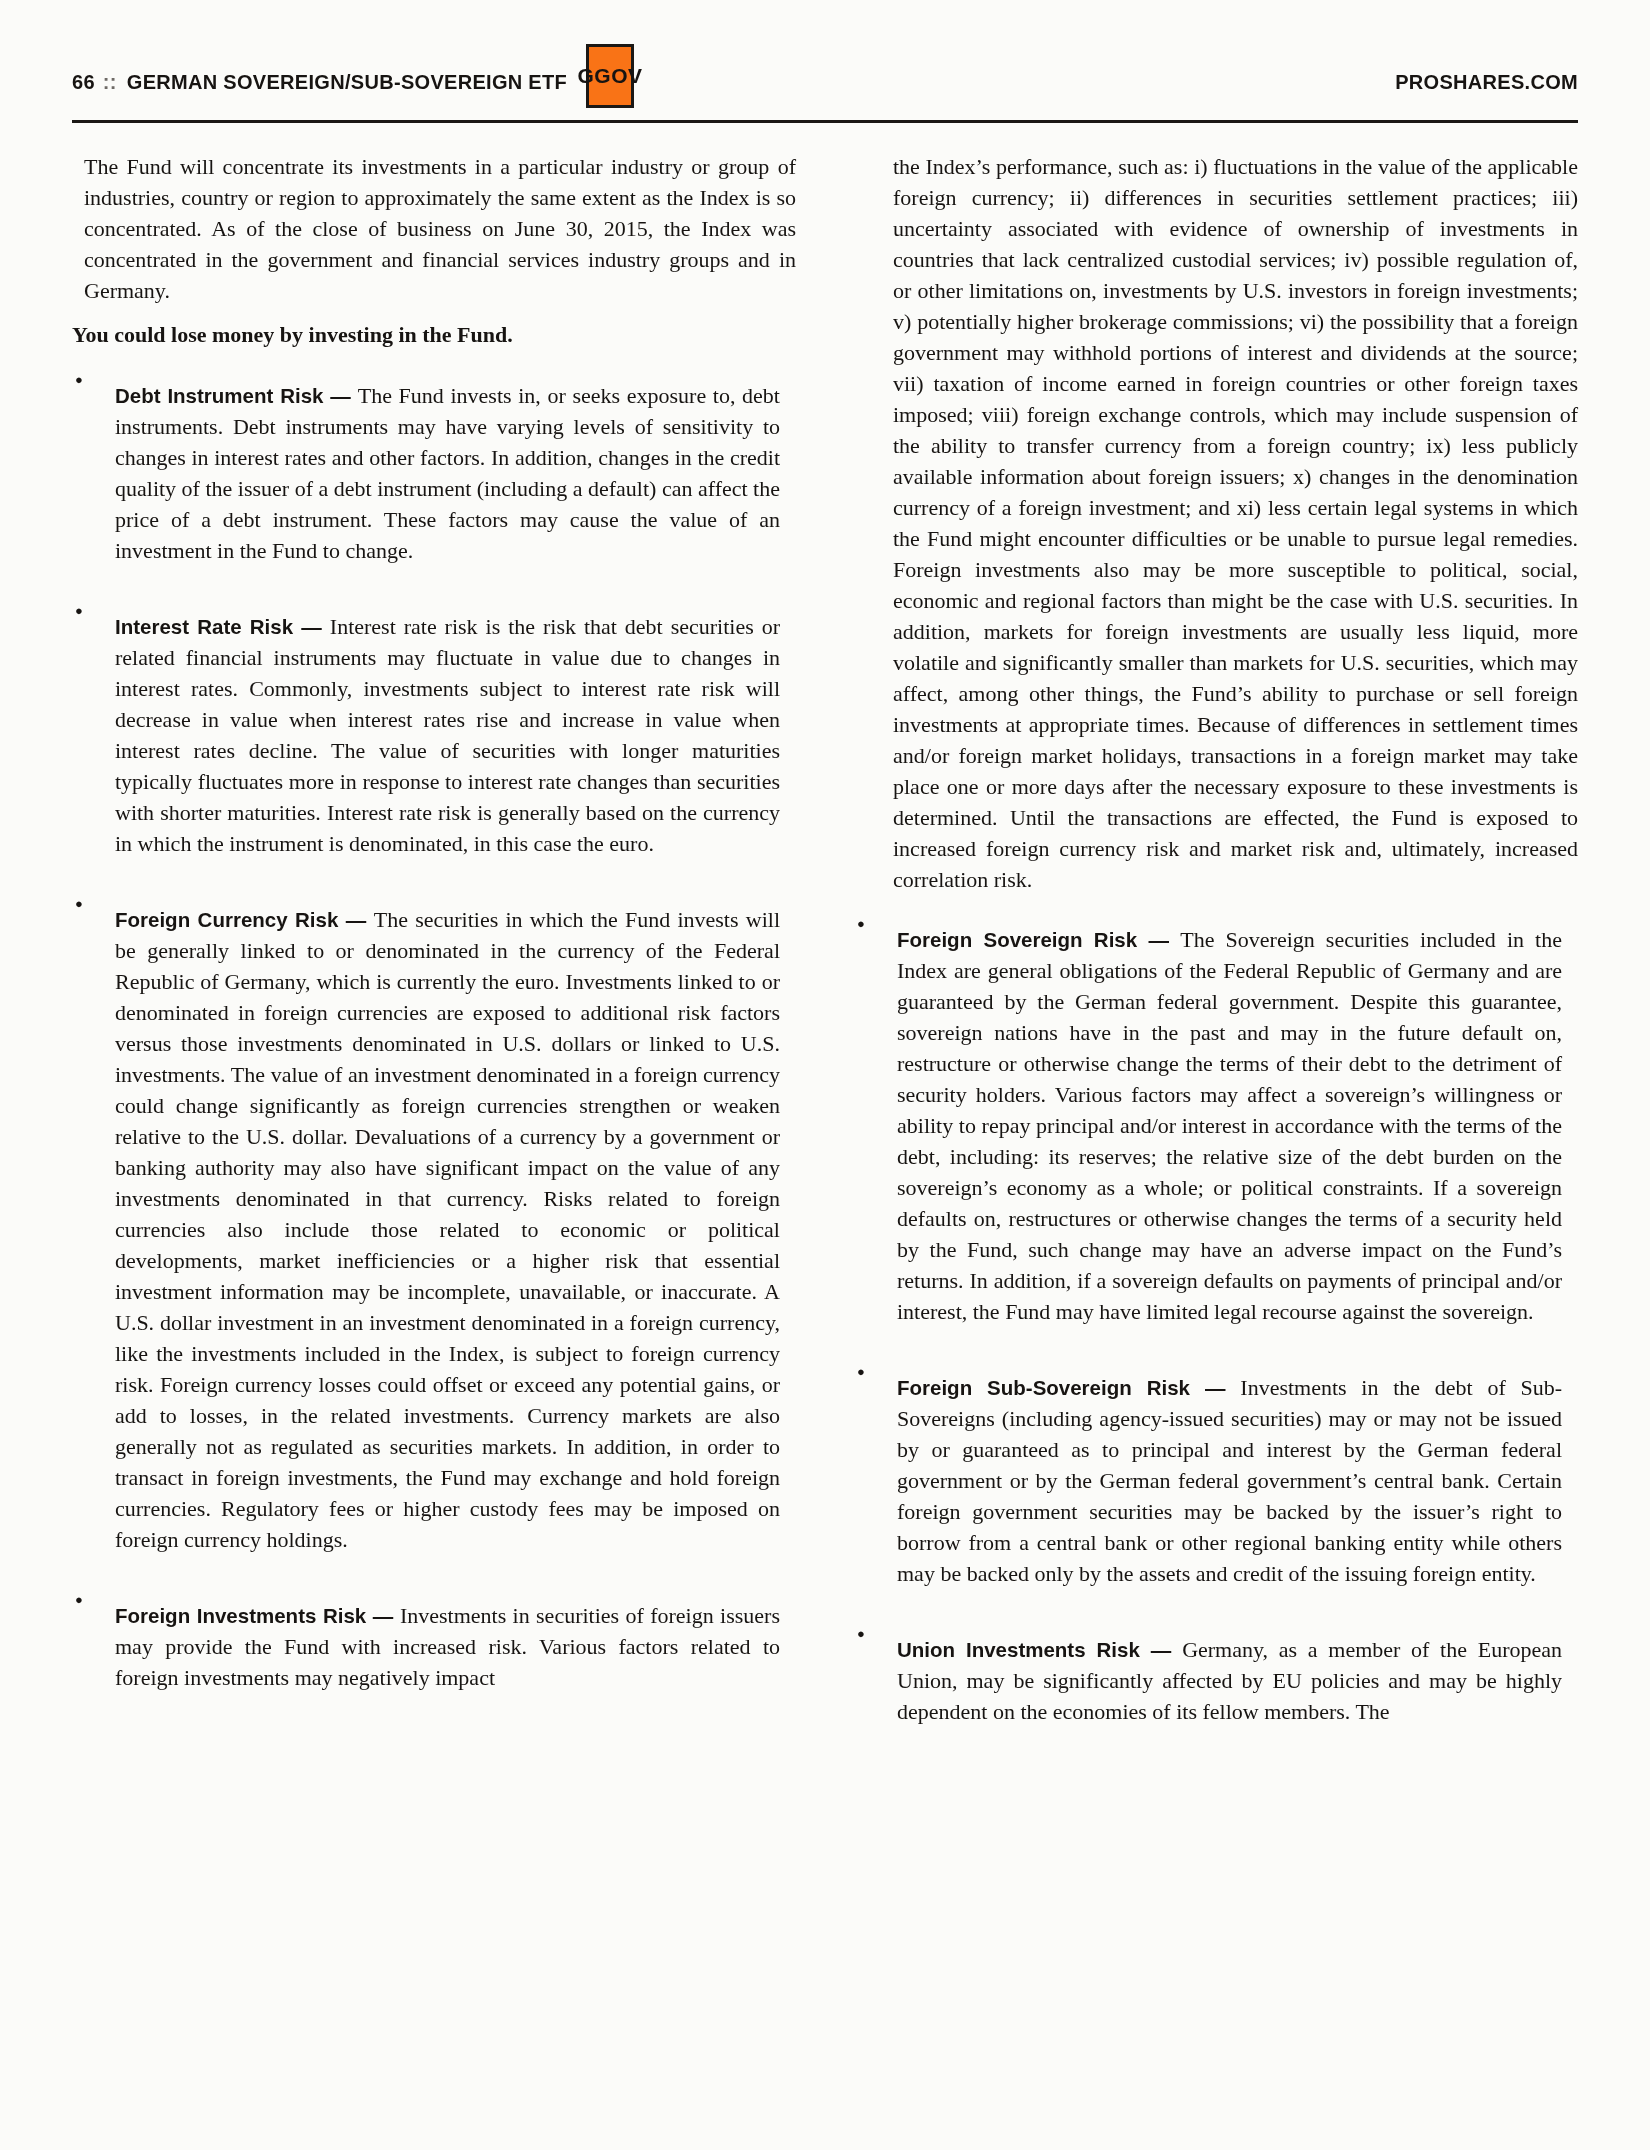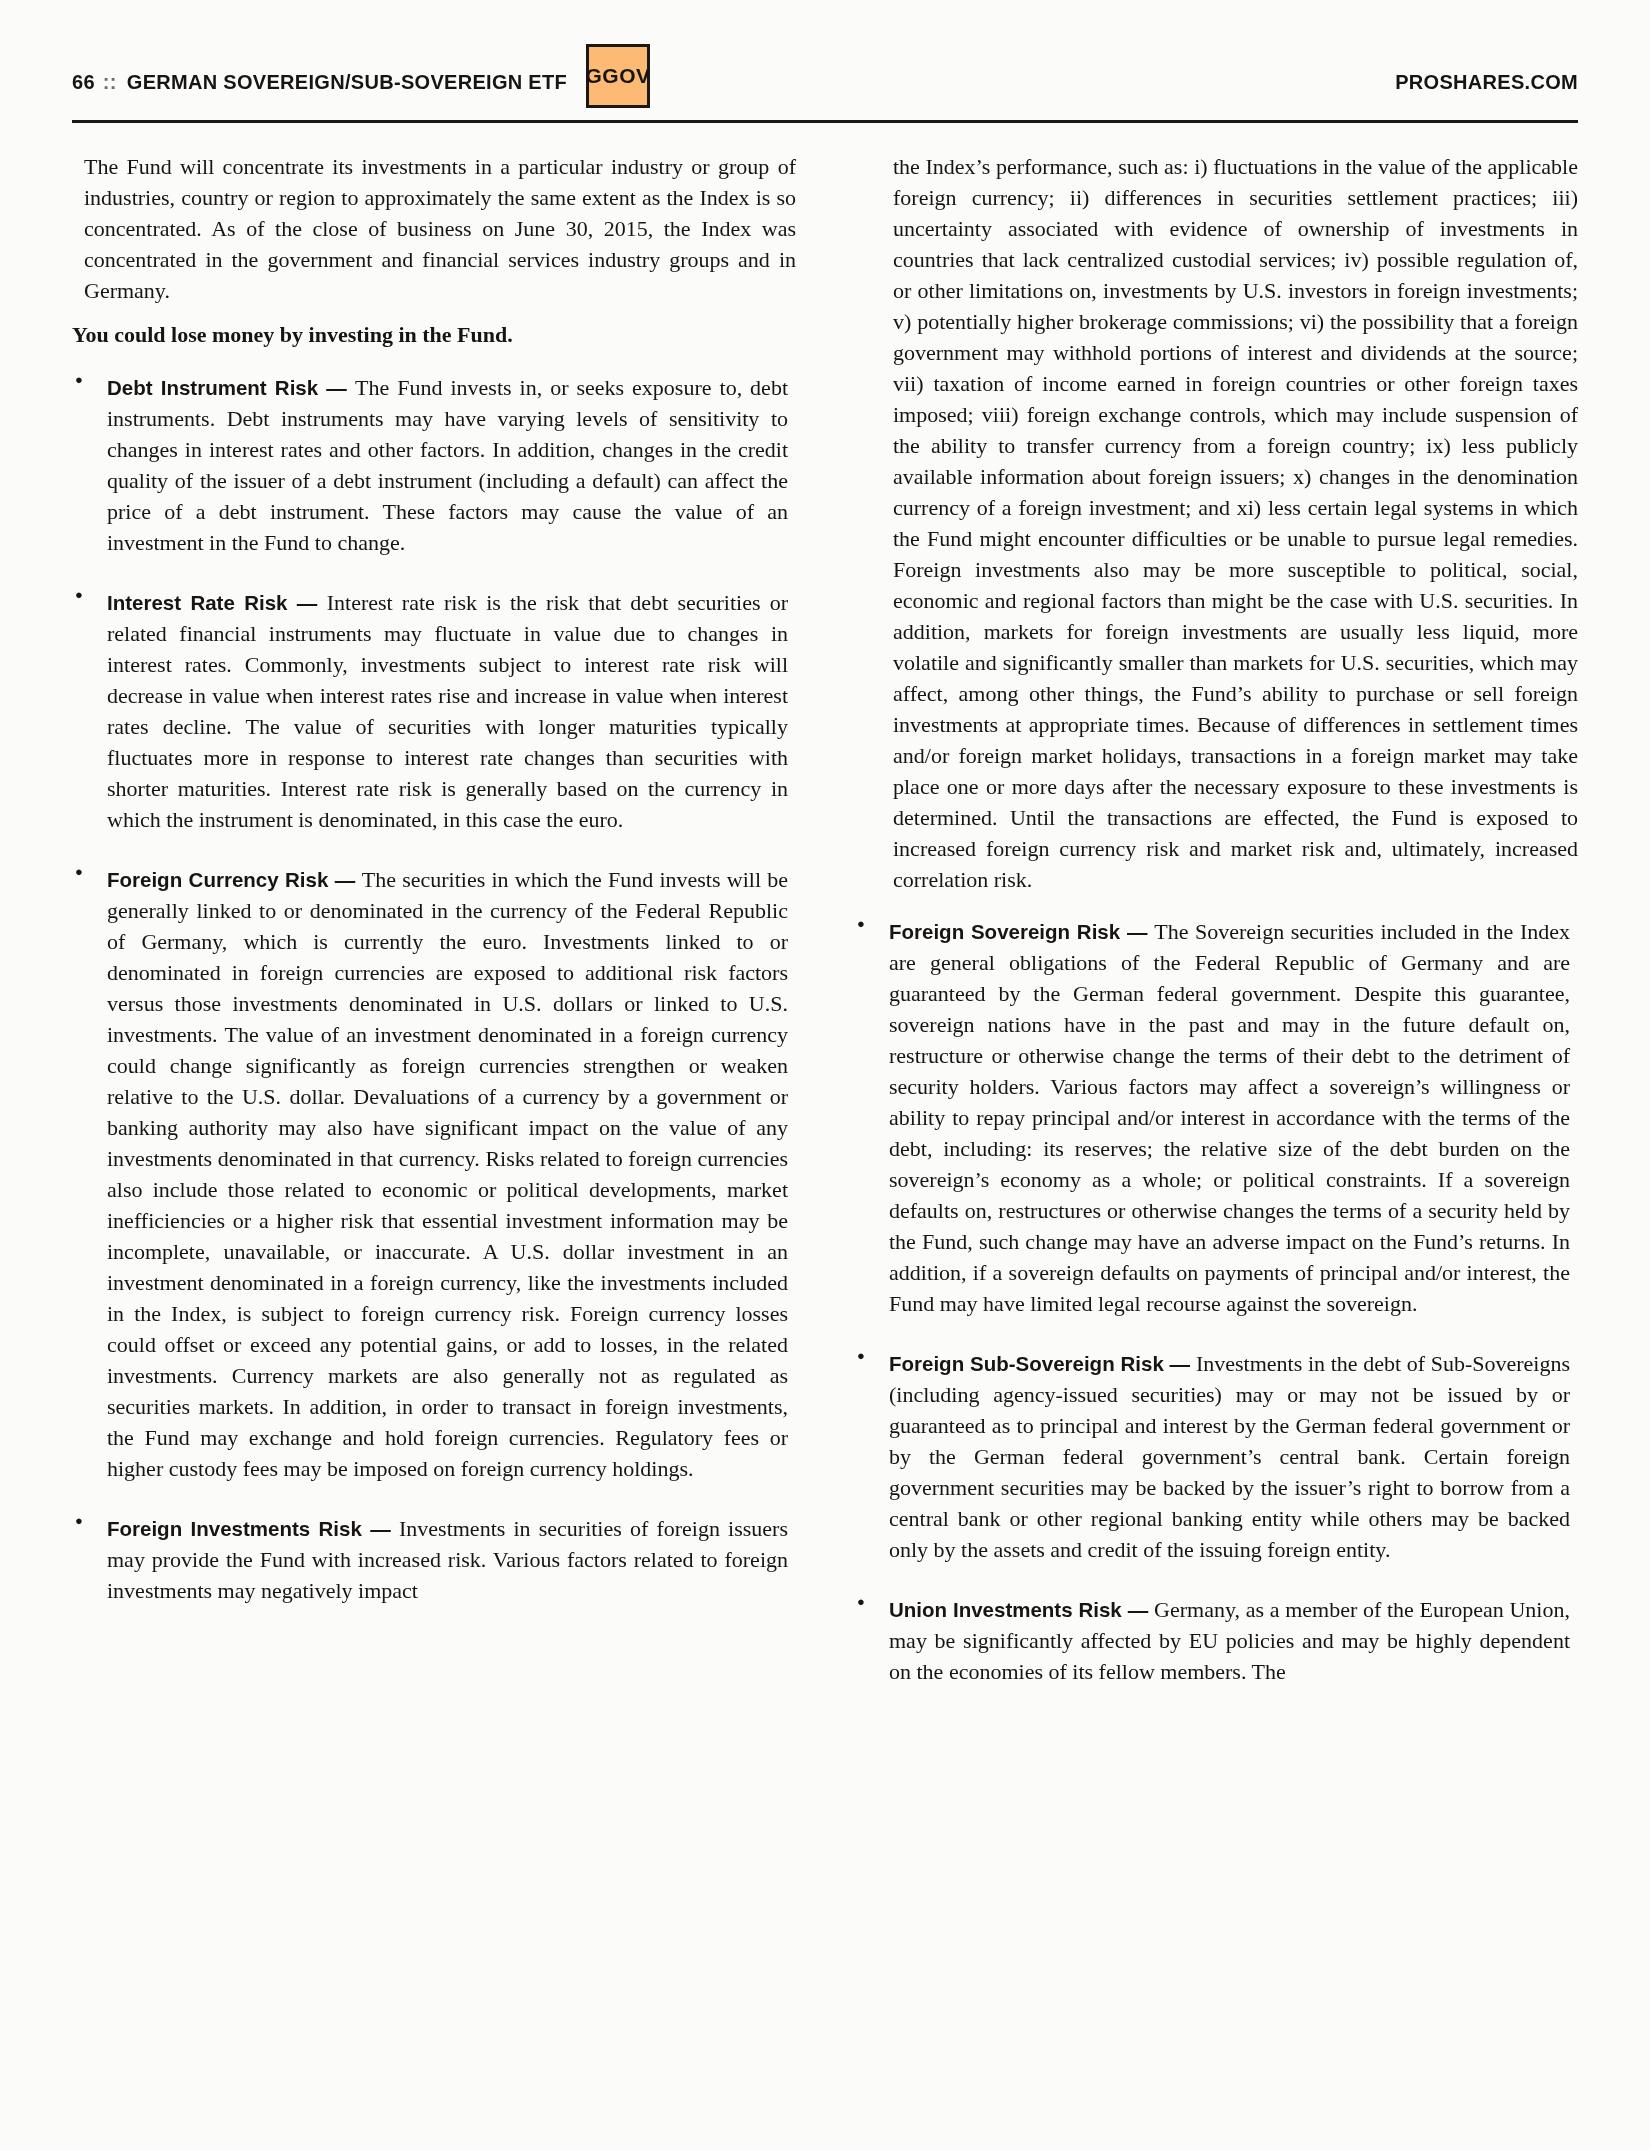--- a/index.html
+++ b/index.html
@@ -12,42 +12,42 @@
   
   .header {
     display:flex; justify-content:space-between; align-items:center;
     height:52px; position:relative;
     font-family:"Liberation Sans", sans-serif; font-weight:bold;gap:24px;
   }
   .header-left { font-size:20px; letter-spacing:0.3px; white-space:nowrap; }
   .sep { color:#6e6a66; margin:0 10px 0 8px; }
   .header-right { font-size:20px; letter-spacing:0.3px; white-space:nowrap; }
   .ticker-box {
-    position:absolute; left:514px; top:-12px; width:64px; height:64px;
-    border:3px solid #1b1815; background:#fdba74;
+    position:absolute; left:514px; top:-12px; width:48px; height:64px;
+    border:3px solid #1b1815; background:#f97316;
     display:flex; align-items:center; justify-content:center;
     font-size:21px; letter-spacing:0.5px;
   }
   .rule { height:3px; background:#1b1815; margin-top:12px; }
   
   .columns {
     display:flex; gap:58px; margin-top:28px;
     font-size:22px; line-height:31px; text-align:justify;
   }
   .col { flex:1 1 0; min-width:0; }
   .para { margin:0 0 13px 12px; }
   .continuation { padding-left:27px; }
   .heading {
     font-family:"Liberation Sans", sans-serif; font-size:27px; font-weight:bold;
     margin:26px 0 10px 0; text-align:left; letter-spacing:0.2px;
   }
   .lead { font-weight:bold; margin:0 0 14px 0; text-align:left; }
   .bullet { display:flex; margin:0 0 13px 0; }
   .dot { flex:0 0 27px; font-size:13px; line-height:31px; padding-left:3px; color:#171412; }
-  .bullet-body { margin:8px; flex:1 1 auto; min-width:0; }
+  .bullet-body { margin:16px; flex:1 1 auto; min-width:0; }
   .risk-label {
     font-family:"Liberation Sans", sans-serif; font-weight:bold; font-size:20.5px;
   }
 </style>
 </head>
 <body>
 
 <div class="page">
 
   <header class="header">

